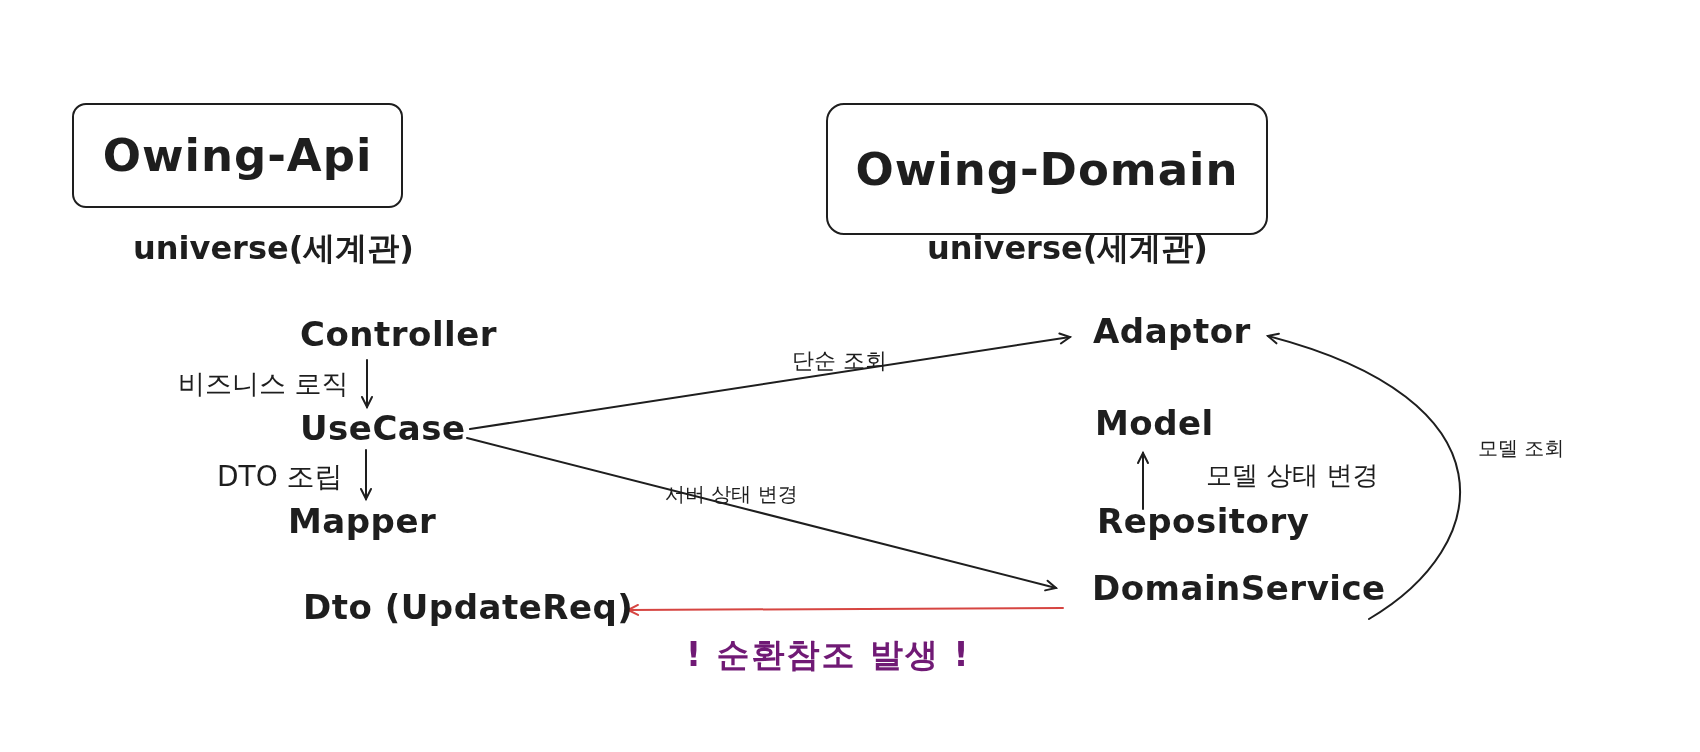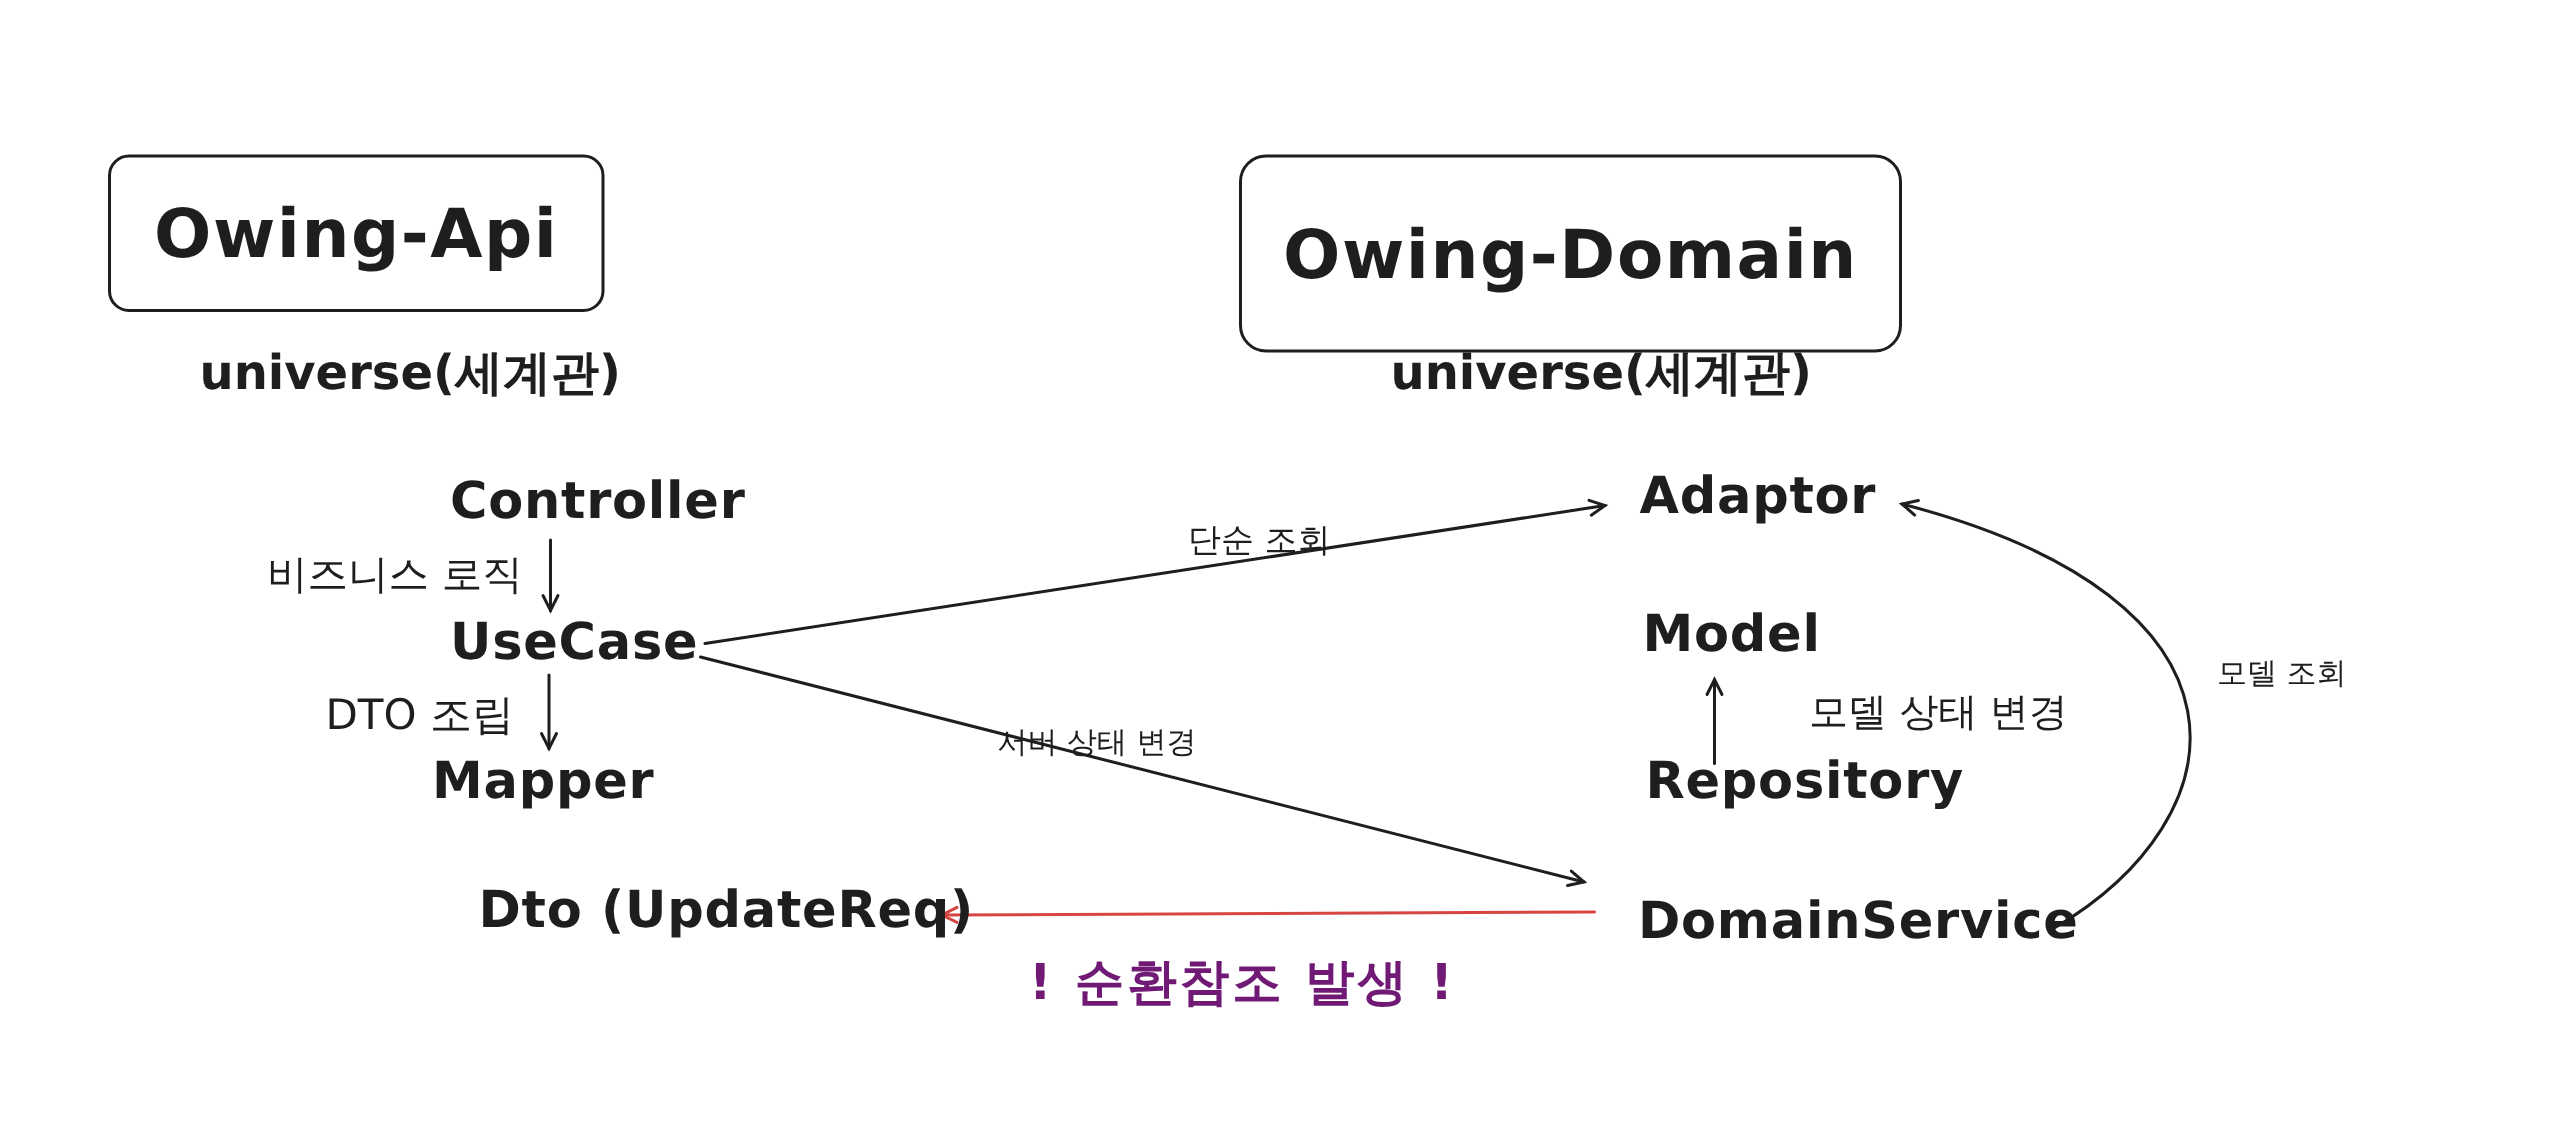--- a/index.html
+++ b/index.html
@@ -60,26 +60,26 @@
   <div class="module-box" style="left:826px;top:103px;width:442px;height:132px;">
     <span class="box-title">Owing-Domain</span>
   </div>
 
   <div class="abs universe" style="left:133px;top:231px;">universe(세계관)</div>
   <div class="abs universe" style="left:927px;top:231px;">universe(세계관)</div>
 
   <div class="abs node" style="left:300px;top:316px;">Controller</div>
   <div class="abs node" style="left:300px;top:410px;">UseCase</div>
   <div class="abs node" style="left:288px;top:503px;">Mapper</div>
-  <div class="abs node" style="left:303px;top:589px;margin-left:16px;">Dto (UpdateReq)</div>
+  <div class="abs node" style="left:303px;top:589px;">Dto (UpdateReq)</div>
 
   <div class="abs node" style="left:1093px;top:313px;">Adaptor</div>
   <div class="abs node" style="left:1095px;top:405px;">Model</div>
   <div class="abs node" style="left:1097px;top:503px;">Repository</div>
-  <div class="abs node" style="left:1092px;top:596px;">DomainService</div>
+  <div class="abs node" style="left:1092px;top:570px;">DomainService</div>
 
   <div class="abs edge-label" style="left:178px;top:369px;">비즈니스 로직</div>
   <div class="abs edge-label" style="left:217px;top:462px;font-size:28px;">DTO 조립</div>
   <div class="abs edge-label" style="left:748px;top:349px;font-size:22px;margin-left:44px;">단순 조회</div>
   <div class="abs edge-label" style="left:638px;top:483px;font-size:20px;margin-left:27px;">서버 상태 변경</div>
   <div class="abs edge-label" style="left:1158px;top:461px;font-size:26px;margin-left:48px;">모델 상태 변경</div>
   <div class="abs edge-label" style="left:1478px;top:437px;font-size:20px;">모델 조회</div>
 
   <div class="abs warning" style="left:686px;top:637px;">! 순환참조 발생 !</div>
 

